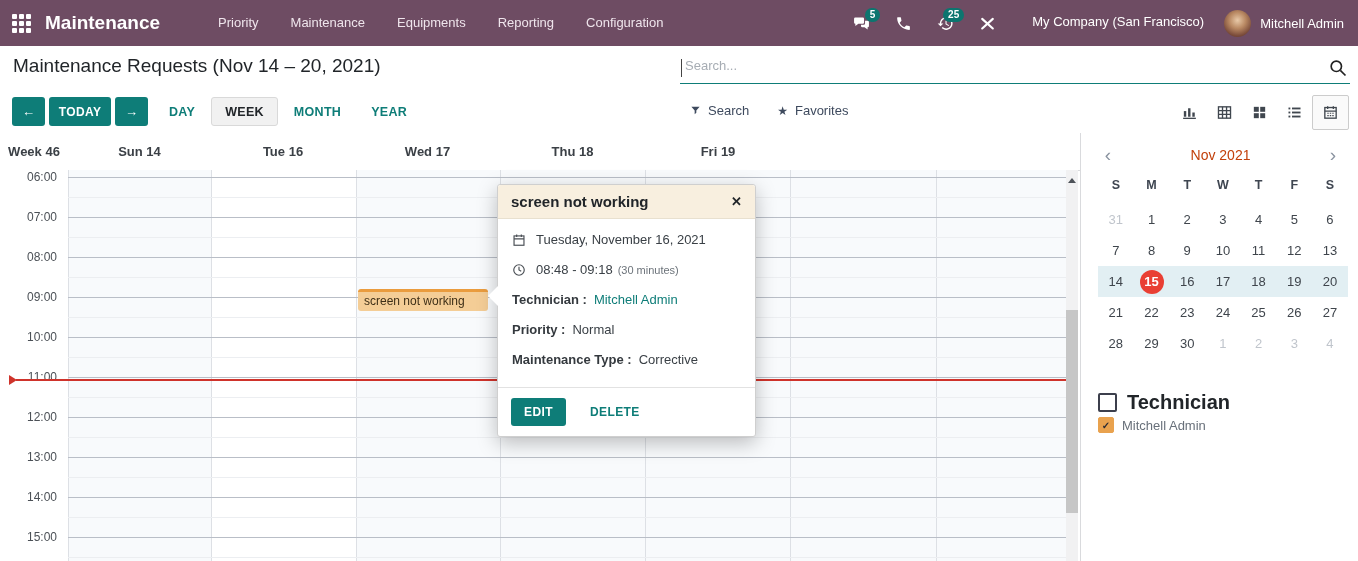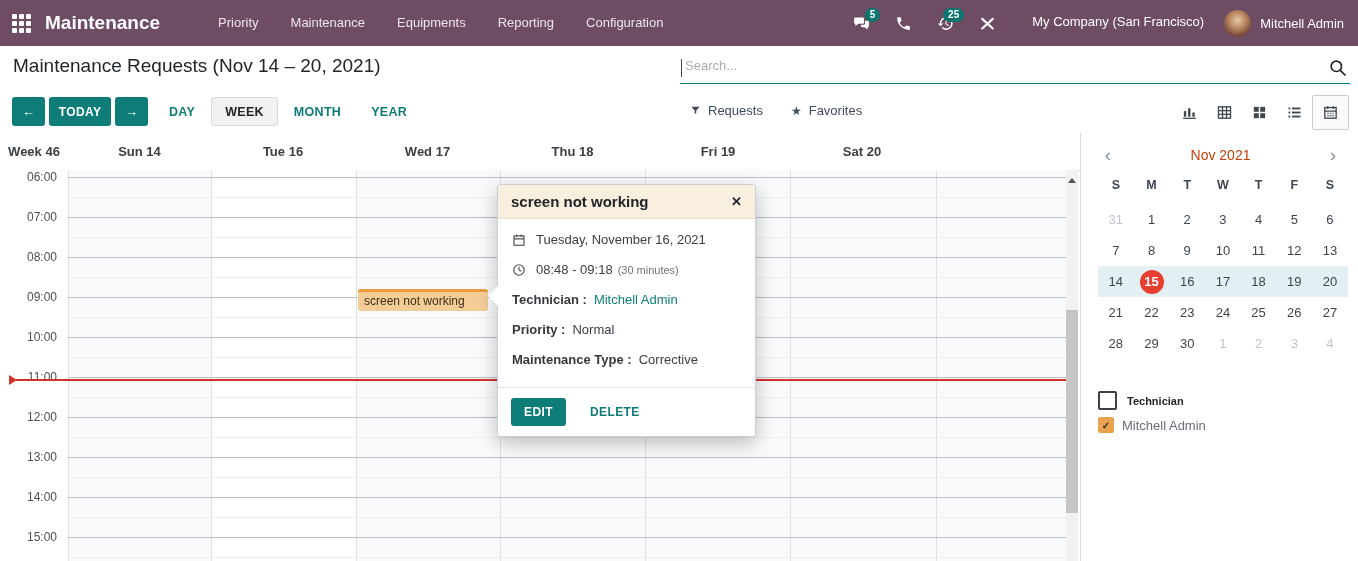--- a/index.html
+++ b/index.html
@@ -92,21 +92,21 @@
   .mc-dow span{flex:0 0 35.7px;text-align:center;font-size:12.5px;font-weight:700;color:#3f4651}
   #mc-grid{position:absolute;top:71px;left:17px;width:250px}
   .mc-row{display:flex;height:31px;align-items:center}
   .mc-row.hl{background:#e2eff3}
   .mc-cell{flex:0 0 35.7px;text-align:center;font-size:13px;color:#3f454c;cursor:pointer}
   .mc-cell.muted{color:#c0c5cc}
   .mc-cell.today span{display:inline-block;width:24px;height:24px;line-height:24px;border-radius:50%;
                       background:#e93f33;color:#fff;font-weight:700}
   .pf-group{position:absolute;top:258px;left:17px;display:flex;align-items:center;gap:10px;cursor:pointer}
   .pf-cb{width:15px;height:15px;border:2px solid #3c3f4c;border-radius:2px;background:#fff}
-  .pf-group-label{font-size:11px;font-weight:700;color:#212529}
+  .pf-group-label{font-size:20px;font-weight:700;color:#212529}
   #pf-items{position:absolute;top:284px;left:17px}
   .pf-item{display:flex;align-items:center;gap:8px;margin-bottom:6px;cursor:pointer}
   .pf-item-cb{width:14px;height:14px;border-radius:2px;display:flex;align-items:center;justify-content:center;
               font-size:10px;font-weight:900;color:#2b2b33}
   .pf-item-label{font-size:13px;color:#68707a}
 
   
   .popover{position:absolute;left:497px;top:184px;width:257px;background:#fff;border:1px solid #cfcfcf;
            border-radius:3px;box-shadow:0 6px 20px rgba(0,0,0,.25);z-index:20}
   .pop-arrow{position:absolute;left:-10px;top:101px;width:0;height:0;border:10px solid transparent;
@@ -206,21 +206,21 @@
       <button class="scale-btn active">WEEK</button>
       <button class="scale-btn">MONTH</button>
       <button class="scale-btn">YEAR</button>
     </div>
 
   <div class="filter-zone">
     <span class="fz-item">
       <svg width="11" height="11" viewBox="0 0 24 24" fill="#3e4a5e">
           <path d="M3 4h18l-7.2 8.2V17l-3.6 3v-7.8L3 4z"></path>
         </svg>
-      <span>Requests</span>
+      <span>Search</span>
     </span>
     <span class="fz-item">
       <span class="star">★</span>
       <span>Favorites</span>
     </span>
   </div>
 
   <div class="views">
     <span class="view-btn">
       <svg viewBox="0 0 24 24" fill="#40474f">
@@ -274,23 +274,20 @@
         <span class="day-label">Tue 16</span>
       </div>
       <div class="day-col" style="width: 145px;">
         <span class="day-label">Wed 17</span>
       </div>
       <div class="day-col" style="width: 145px;">
         <span class="day-label">Thu 18</span>
       </div>
       <div class="day-col" style="width: 146px;">
         <span class="day-label">Fri 19</span>
-      </div>
-      <div class="day-col" style="width: 142px;">
-        <span class="day-label">Sat 20</span>
       </div>
     </div>
 </div>
 
 <div class="grid" id="grid">
     <div class="col-tint" style="left: 936px; width: 130px;"></div>
     <div class="col-tint" style="left: 790px; width: 146px;"></div>
     <div class="col-tint" style="left: 645px; width: 145px;"></div>
     <div class="col-tint" style="left: 500px; width: 145px;"></div>
     <div class="col-tint" style="left: 356px; width: 144px;"></div>

